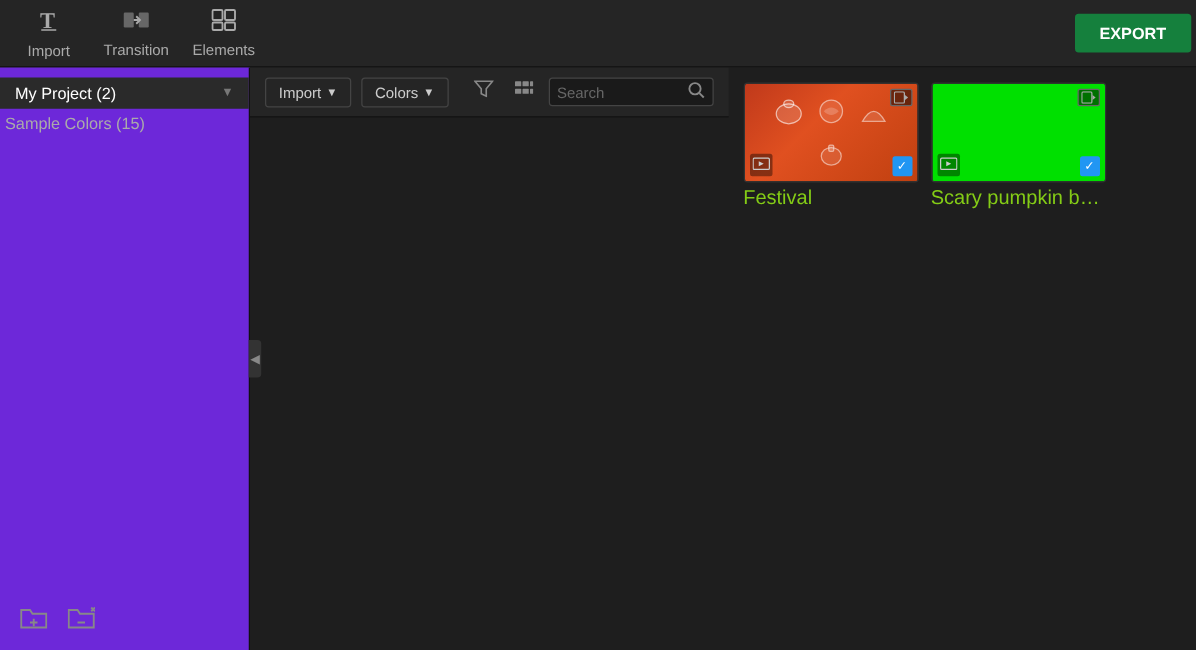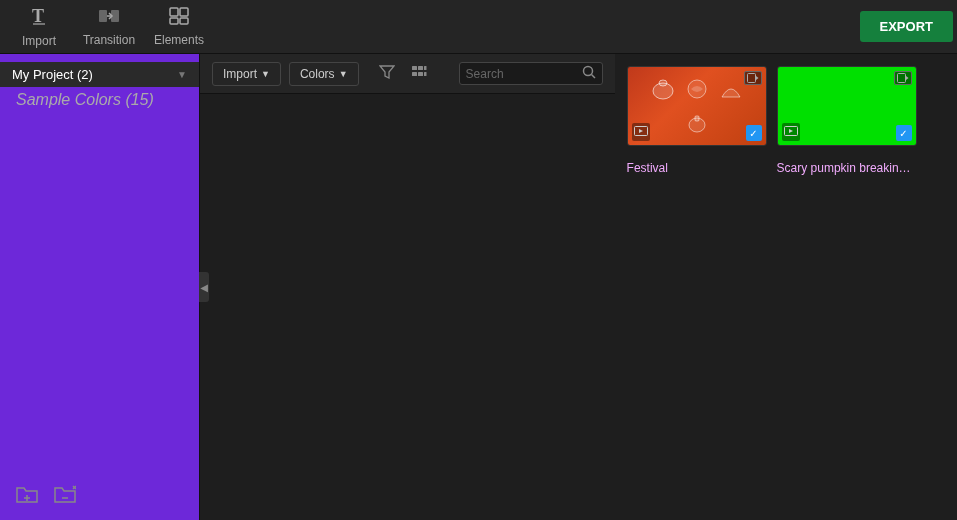--- a/index.html
+++ b/index.html
@@ -77,25 +77,24 @@
     .sidebar-item .chevron { font-size: 10px; color: #777; }
 
     .sidebar-subitem {
       padding: 4px 12px 4px 28px;
       cursor: pointer;
       color: #00bcd4;
       font-size: 13px;
     }
 
     .sidebar-sub {
-      padding: 4px 12px 4px 16px;
+      padding: 4px 12px 4px 4px;
       cursor: pointer;
       color: #aaa;
-      font-size: 16px;
-      font-style: italic;
+      font-size: 13px;
     }
 
     .sidebar-footer {
       position: absolute;
       bottom: 10px;
       left: 0;
       width: 100%;
       display: flex;
       align-items: center;
       gap: 16px;
@@ -174,22 +173,21 @@
       padding: 4px;
     }
 
     .search-box {
       display: flex;
       align-items: center;
       border: 1px solid #444;
       border-radius: 3px;
       background: #1a1a1a;
       padding: 2px 6px;
-      gap: 16px;
-      margin-left: 20px;
+      gap: 4px;
     }
     .search-box input {
       background: transparent;
       border: none;
       outline: none;
       color: #ccc;
       font-size: 12px;
       width: 100px;
     }
     .search-box input::placeholder { color: #666; }
@@ -267,23 +265,23 @@
       background: #2196f3;
       border-radius: 2px;
       display: flex;
       align-items: center;
       justify-content: center;
       color: #fff;
       font-size: 10px;
     }
 
     .media-label {
-      margin-top: 15px;
-      font-size: 12px;
-      color: #f0abfc;
+      margin-top: 4px;
+      font-size: 16px;
+      color: #84cc16;
       white-space: nowrap;
       overflow: hidden;
       text-overflow: ellipsis;
     }
   </style>
 </head>
 <body>
 
 <div class="top-toolbar">
 

